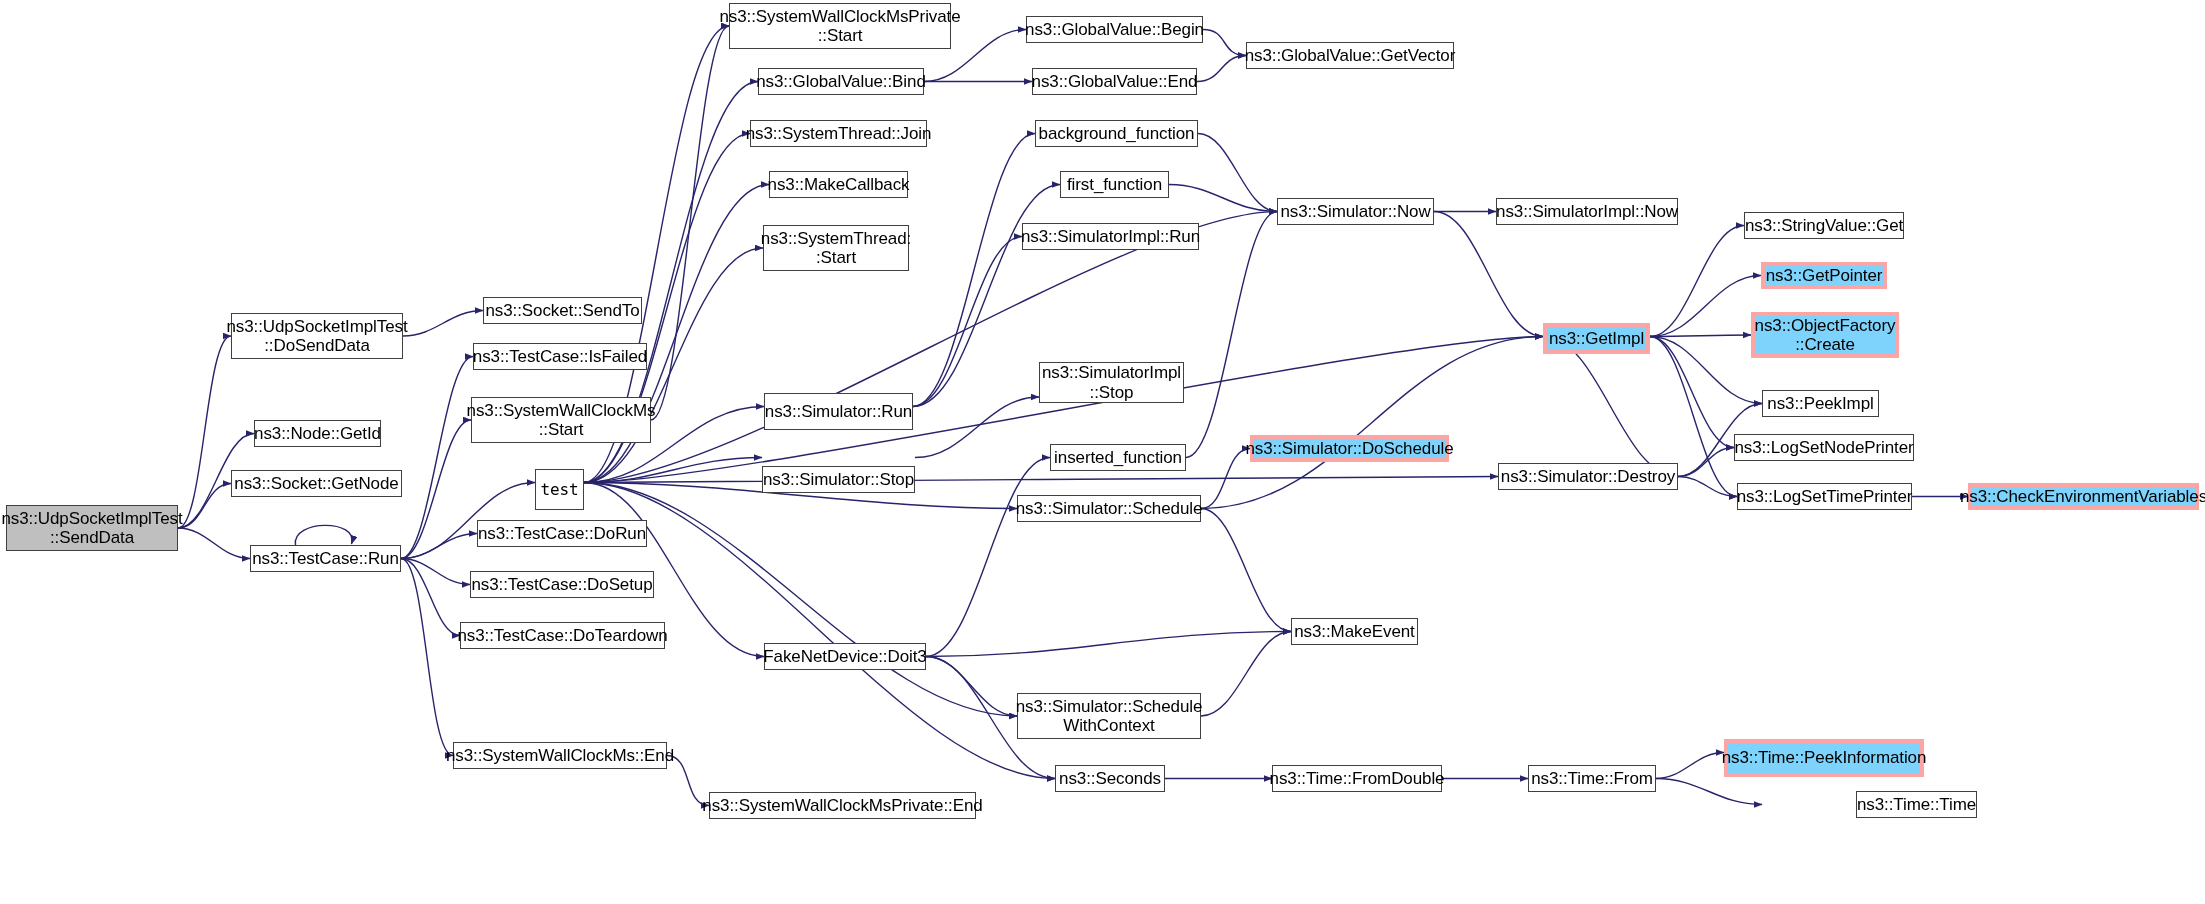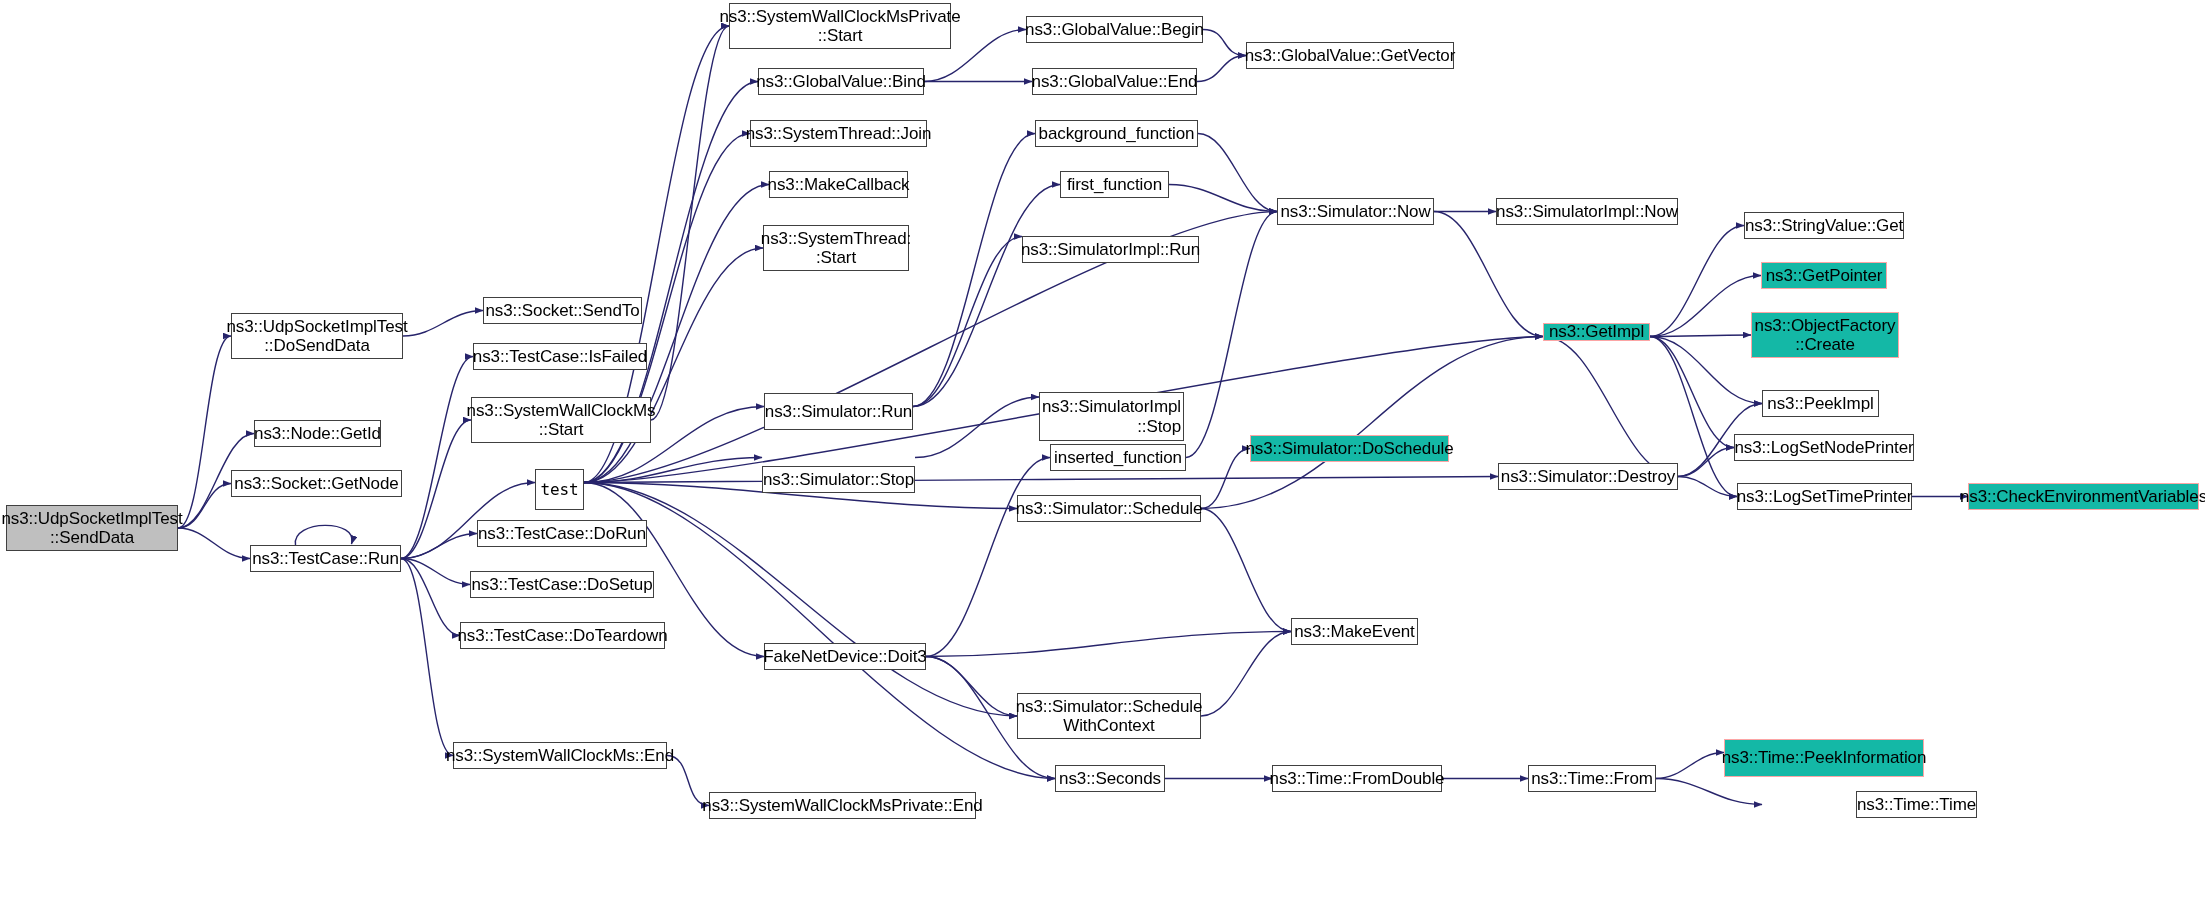--- a/index.html
+++ b/index.html
@@ -39,22 +39,22 @@
     letter-spacing: -0.1px;
     white-space: pre-line;
     padding: 1px 4px;
     z-index: 5;
   }
   .node.gray {
     background: #bfbfbf;
     border-color: #404040;
   }
   .node.red {
-    border: 1px solid #fca5a5;
-    background: #14b8a6;
+    border: 4px solid #fca5a5;
+    background: #7dd3fc;
   }
   .node.mono {
     font-family: "DejaVu Sans Mono", monospace;
     font-size: 16px;
   }
 </style>
 </head>
 <body>
 
 <div id="canvas">
@@ -156,33 +156,33 @@
       <div class="node" style="left: 750px; top: 120px; width: 177px; height: 27px;">ns3::SystemThread::Join</div>
       <div class="node" style="left: 769px; top: 171px; width: 139px; height: 27px;">ns3::MakeCallback</div>
       <div class="node" style="left: 763px; top: 225px; width: 146px; height: 46px;">ns3::SystemThread:
 :Start</div>
       <div class="node" style="left: 764px; top: 393px; width: 149px; height: 37px;">ns3::Simulator::Run</div>
       <div class="node" style="left: 762px; top: 444px; width: 153px; height: 27px; margin-top: 22px;">ns3::Simulator::Stop</div>
       <div class="node" style="left: 1026px; top: 16px; width: 177px; height: 27px;">ns3::GlobalValue::Begin</div>
       <div class="node" style="left: 1032px; top: 68px; width: 165px; height: 27px;">ns3::GlobalValue::End</div>
       <div class="node" style="left: 1035px; top: 120px; width: 163px; height: 27px;">background_function</div>
       <div class="node" style="left: 1060px; top: 171px; width: 109px; height: 27px;">first_function</div>
-      <div class="node" style="left: 1022px; top: 223px; width: 177px; height: 27px; margin-top: 13px;">ns3::SimulatorImpl::Run</div>
-      <div class="node" style="left: 1039px; top: 392px; width: 145px; height: 49px; text-align: right;">ns3::SimulatorImpl
+      <div class="node" style="left: 1022px; top: 223px; width: 177px; height: 27px;">ns3::SimulatorImpl::Run</div>
+      <div class="node" style="left: 1039px; top: 362px; width: 145px; height: 41px;">ns3::SimulatorImpl
 ::Stop</div>
       <div class="node" style="left: 1050px; top: 444px; width: 136px; height: 27px;">inserted_function</div>
       <div class="node" style="left: 1017px; top: 495px; width: 184px; height: 27px;">ns3::Simulator::Schedule</div>
       <div class="node" style="left: 1017px; top: 693px; width: 184px; height: 46px;">ns3::Simulator::Schedule
 WithContext</div>
       <div class="node" style="left: 1055px; top: 765px; width: 110px; height: 27px;">ns3::Seconds</div>
       <div class="node" style="left: 764px; top: 643px; width: 162px; height: 27px;">FakeNetDevice::Doit3</div>
       <div class="node" style="left: 1246px; top: 42px; width: 208px; height: 27px;">ns3::GlobalValue::GetVector</div>
       <div class="node" style="left: 1277px; top: 198px; width: 157px; height: 27px;">ns3::Simulator::Now</div>
       <div class="node" style="left: 1496px; top: 198px; width: 182px; height: 27px;">ns3::SimulatorImpl::Now</div>
-      <div class="node red" style="left: 1543px; top: 323px; width: 107px; height: 18px;">ns3::GetImpl</div>
+      <div class="node red" style="left: 1543px; top: 323px; width: 107px; height: 31px;">ns3::GetImpl</div>
       <div class="node red" style="left: 1250px; top: 435px; width: 199px; height: 27px;">ns3::Simulator::DoSchedule</div>
       <div class="node" style="left: 1498px; top: 463px; width: 180px; height: 27px;">ns3::Simulator::Destroy</div>
       <div class="node" style="left: 1291px; top: 618px; width: 127px; height: 27px;">ns3::MakeEvent</div>
       <div class="node" style="left: 1744px; top: 212px; width: 160px; height: 27px;">ns3::StringValue::Get</div>
       <div class="node red" style="left: 1761px; top: 262px; width: 126px; height: 27px;">ns3::GetPointer</div>
       <div class="node red" style="left: 1751px; top: 312px; width: 148px; height: 46px;">ns3::ObjectFactory
 ::Create</div>
       <div class="node" style="left: 1762px; top: 390px; width: 117px; height: 27px;">ns3::PeekImpl</div>
       <div class="node" style="left: 1734px; top: 434px; width: 180px; height: 27px;">ns3::LogSetNodePrinter</div>
       <div class="node" style="left: 1737px; top: 483px; width: 175px; height: 27px;">ns3::LogSetTimePrinter</div>

